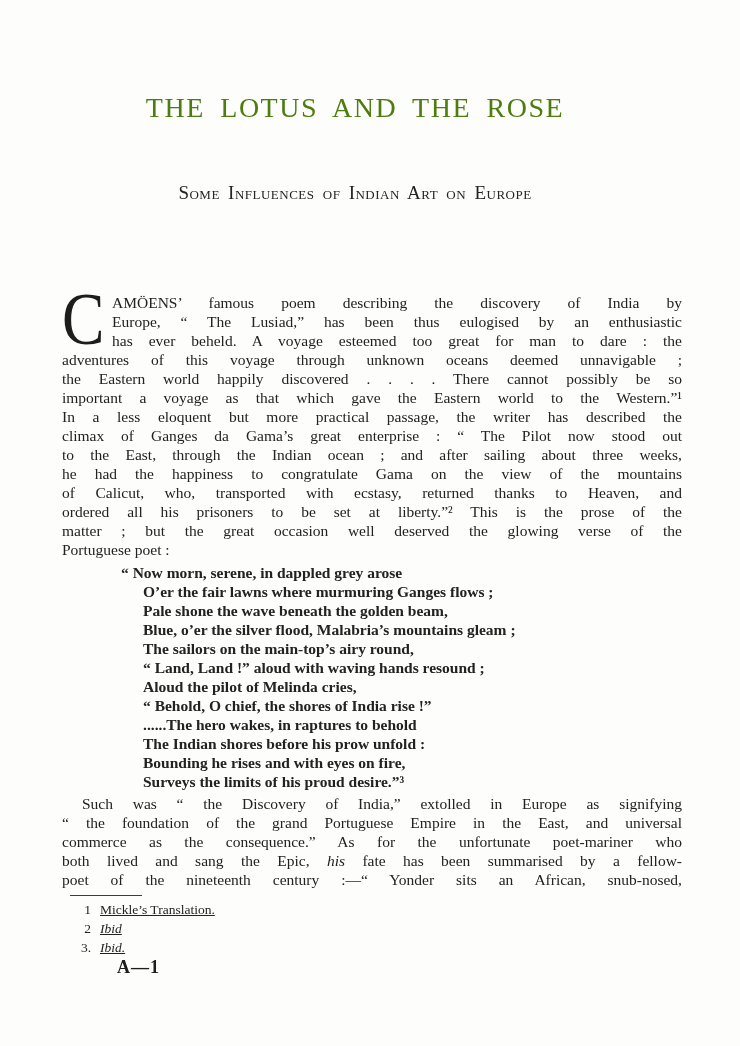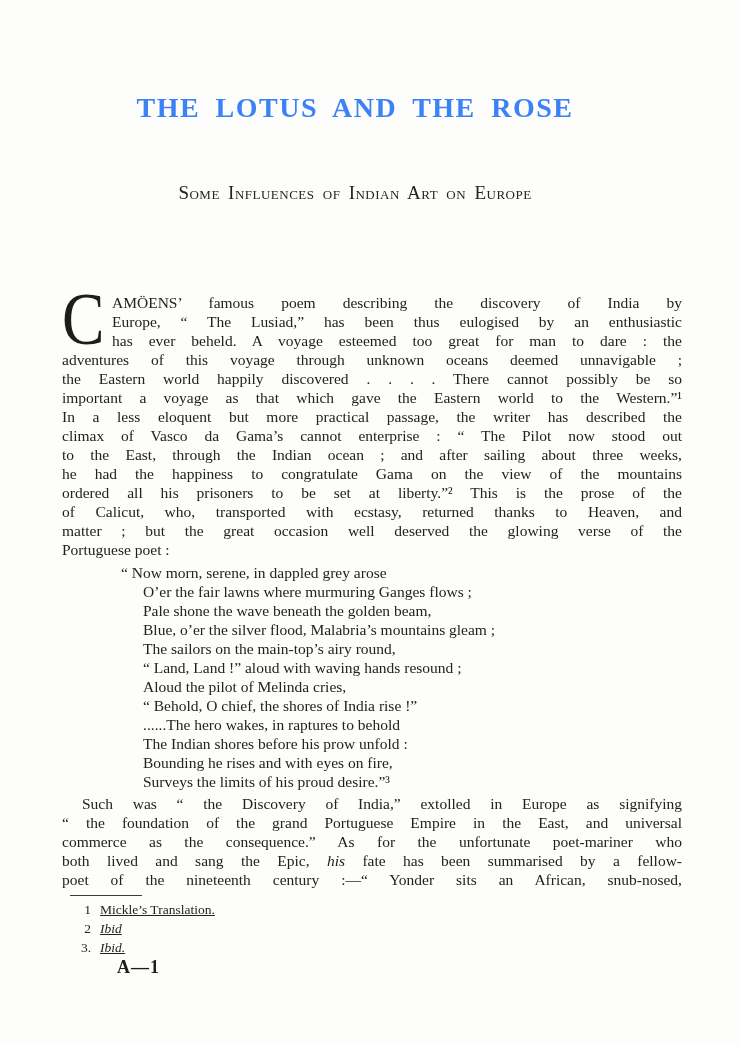--- a/index.html
+++ b/index.html
@@ -14,22 +14,21 @@
   .header {
     padding-top: 92px;
     padding-right: 30px;
     text-align: center;
   }
   .title {
     font-size: 28px;
     line-height: 32px;
     letter-spacing: 1.5px;
     word-spacing: 7px;
-    color: #3b82f6;
-    font-weight: bold;
+    color: #4d7c0f;
   }
   .subtitle {
     margin-top: 58px;
     font-size: 19px;
     line-height: 22px;
     font-variant: small-caps;
     letter-spacing: 0.5px;
     word-spacing: 3px;
     color: #242422;
   }
@@ -54,21 +53,21 @@
     height: 56px;
     font-size: 74px;
     line-height: 52px;
     color: #1d1d1b;
   }
   .dropcap .glyph {
     display: inline-block;
     transform: scaleX(0.86);
     transform-origin: 0 50%;
   }
-  .poem { margin-top: 4px; margin-left: 81px; }
+  .poem { margin-top: 4px; margin-left: 81px; font-weight: bold; }
   .poem .pl { text-align: left; }
   .poem .pl:first-child { text-indent: -22px; }
   .para2 { margin-top: 3px; }
   .para2 .pindent { text-indent: 20px; }
   .it { font-style: italic; }
   .fnrule {
     width: 72px;
     border: 0;
     border-top: 1.5px solid #3c3c3a;
     margin: 6px 0 4px 8px;
@@ -107,25 +106,25 @@
   <div class="para1">
     <span class="dropcap"><span class="glyph">C</span></span>
     <div class="para1-lines">
         <div class="bl">AMÖENS’ famous poem describing the discovery of India by</div>
         <div class="bl">Europe, “ The Lusiad,” has been thus eulogised by an enthusiastic</div>
         <div class="bl">has ever beheld. A voyage esteemed too great for man to dare : the</div>
         <div class="bl">adventures of this voyage through unknown oceans deemed unnavigable ;</div>
         <div class="bl">the Eastern world happily discovered . . . . There cannot possibly be so</div>
         <div class="bl">important a voyage as that which gave the Eastern world to the Western.”¹</div>
         <div class="bl">In a less eloquent but more practical passage, the writer has described the</div>
-        <div class="bl">climax of Vasco da Gama’s cannot enterprise : “ The Pilot now stood out</div>
+        <div class="bl">climax of Ganges da Gama’s great enterprise : “ The Pilot now stood out</div>
         <div class="bl">to the East, through the Indian ocean ; and after sailing about three weeks,</div>
         <div class="bl">he had the happiness to congratulate Gama on the view of the mountains</div>
+        <div class="bl">of Calicut, who, transported with ecstasy, returned thanks to Heaven, and</div>
         <div class="bl">ordered all his prisoners to be set at liberty.”² This is the prose of the</div>
-        <div class="bl">of Calicut, who, transported with ecstasy, returned thanks to Heaven, and</div>
         <div class="bl">matter ; but the great occasion well deserved the glowing verse of the</div>
         <div class="bl">Portuguese poet :</div>
       </div>
   </div>
 
   <div class="poem">
       <div class="pl">“ Now morn, serene, in dappled grey arose</div>
       <div class="pl">O’er the fair lawns where murmuring Ganges flows ;</div>
       <div class="pl">Pale shone the wave beneath the golden beam,</div>
       <div class="pl">Blue, o’er the silver flood, Malabria’s mountains gleam ;</div>

